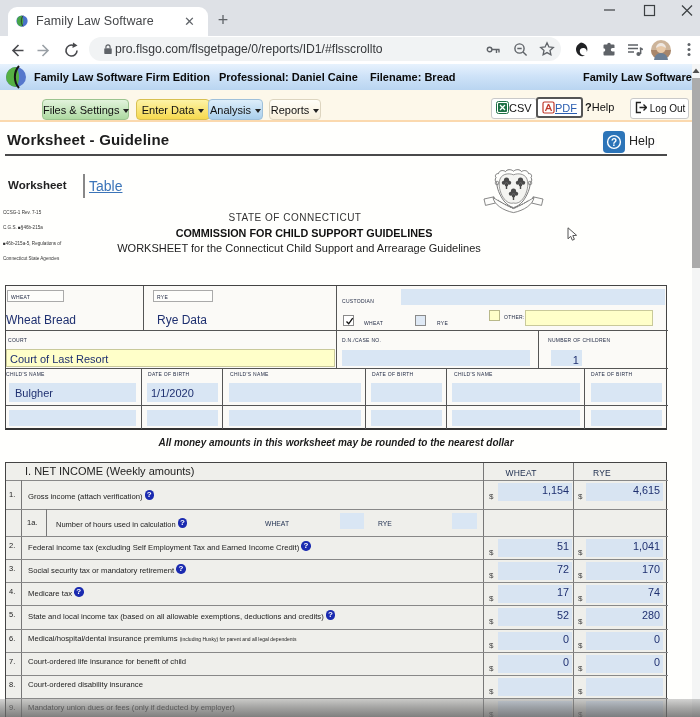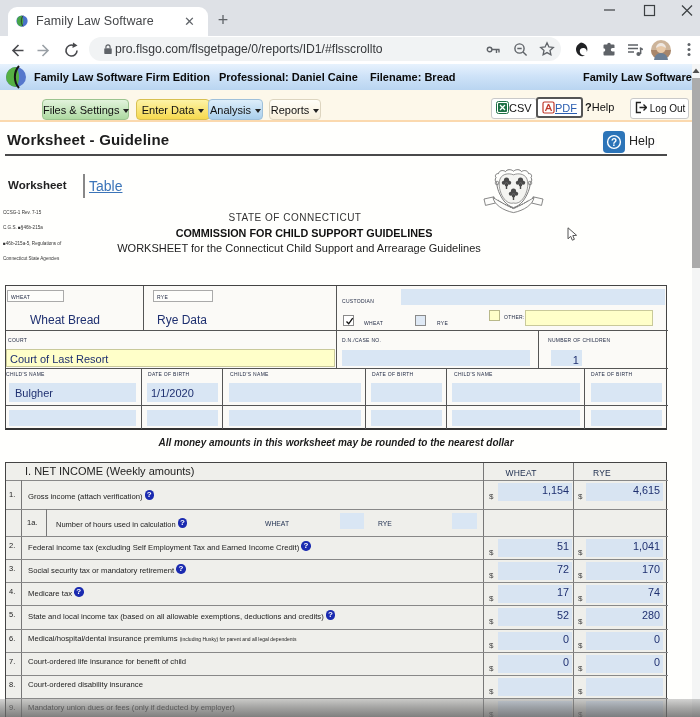--- a/index.html
+++ b/index.html
@@ -253,21 +253,21 @@
 
 <div id="ftable">
 
   <div class="vl" style="left:137px;top:0;height:44px;"></div>
   <div class="vl" style="left:330px;top:0;height:82px;"></div>
   <div class="hl" style="left:0;top:44px;width:662px;"></div>
 
   <div class="inbox" style="left:1px;top:4px;width:57px;height:12px;">
       <span class="tiny" style="left:3px;top:3px;">WHEAT</span>
     </div>
-  <div class="navy13" style="left:0px;top:27px;margin-left:24px;">Wheat Bread</div>
+  <div class="navy13" style="left:0px;top:27px;">Wheat Bread</div>
   <div class="inbox" style="left:147px;top:4px;width:60px;height:12px;">
       <span class="tiny" style="left:3px;top:3px;">RYE</span>
     </div>
   <div class="navy13" style="left:151px;top:27px;">Rye Data</div>
 
   <span class="tiny" style="left:336px;top:12px;">CUSTODIAN</span>
   <div class="fld" style="left:395px;top:3px;width:264px;height:16px;"></div>
 
   <div class="cb" style="left:337px;top:29px;">
       <svg width="9" height="9" viewBox="0 0 9 9">

